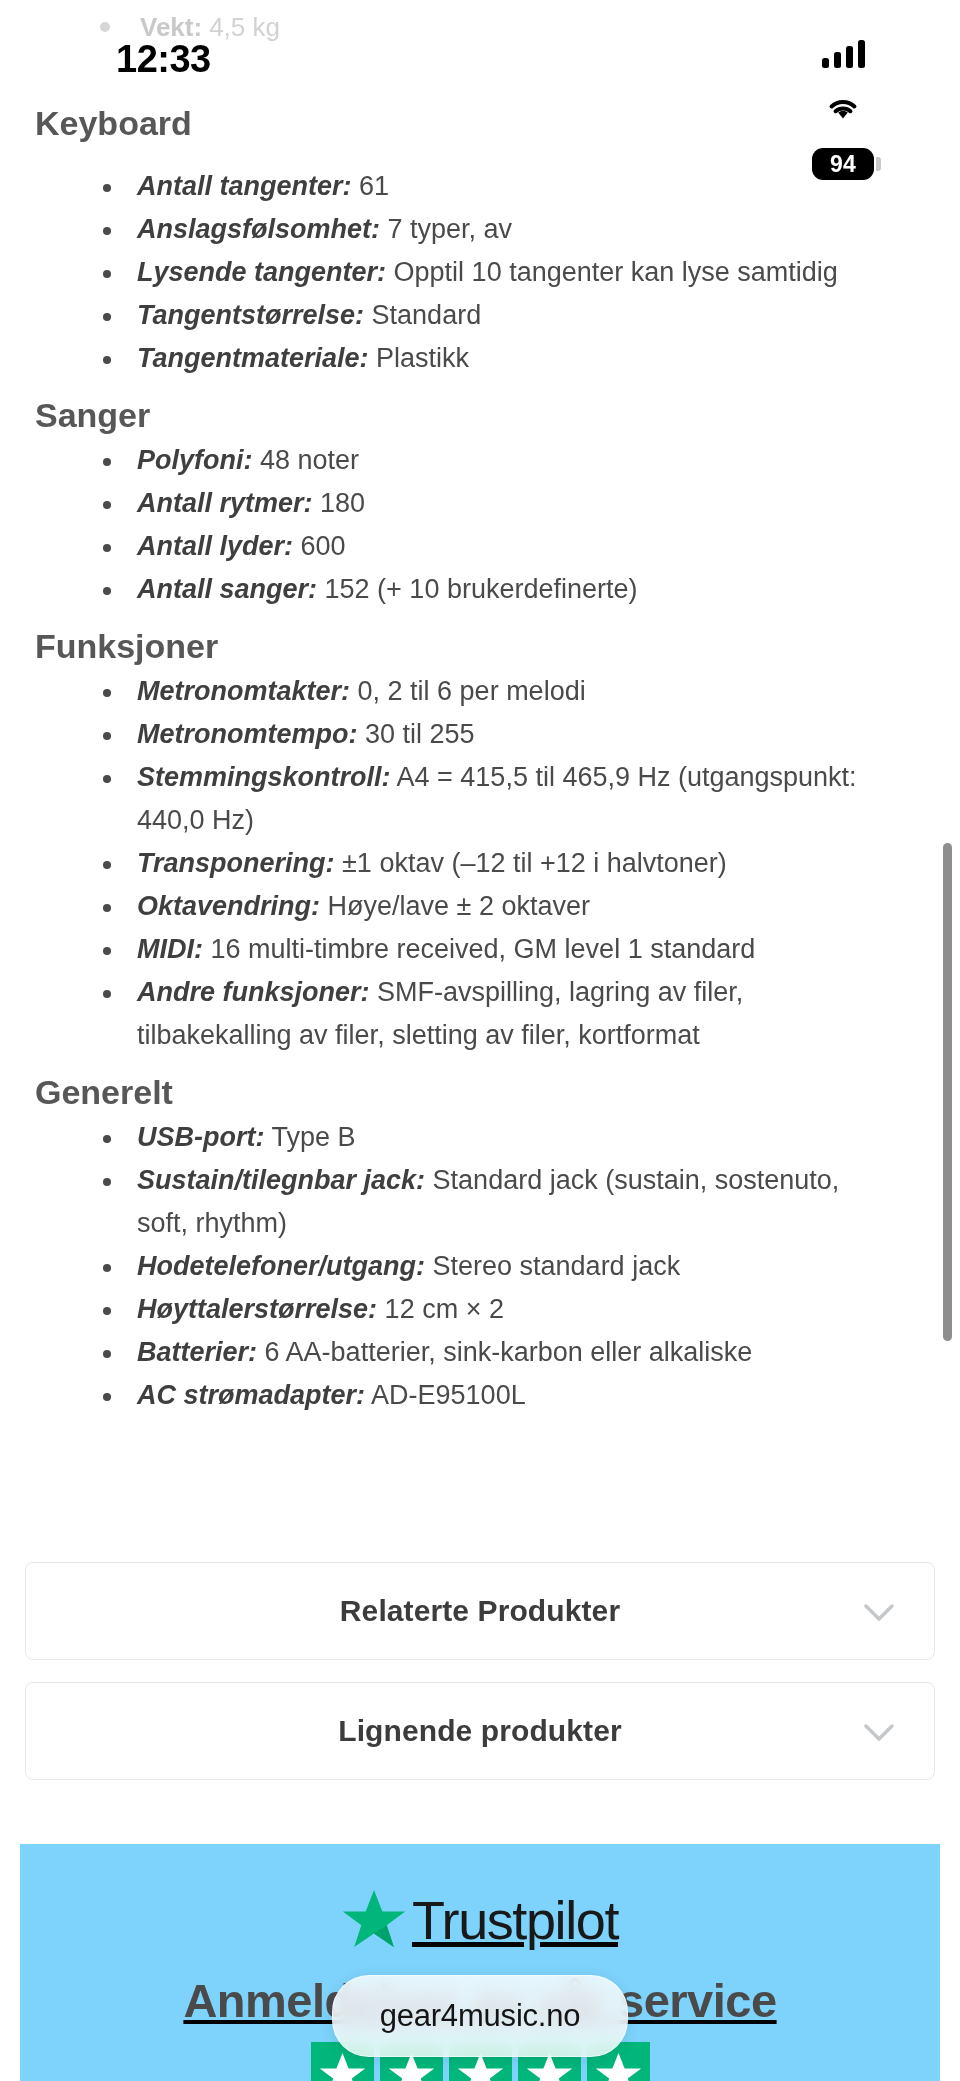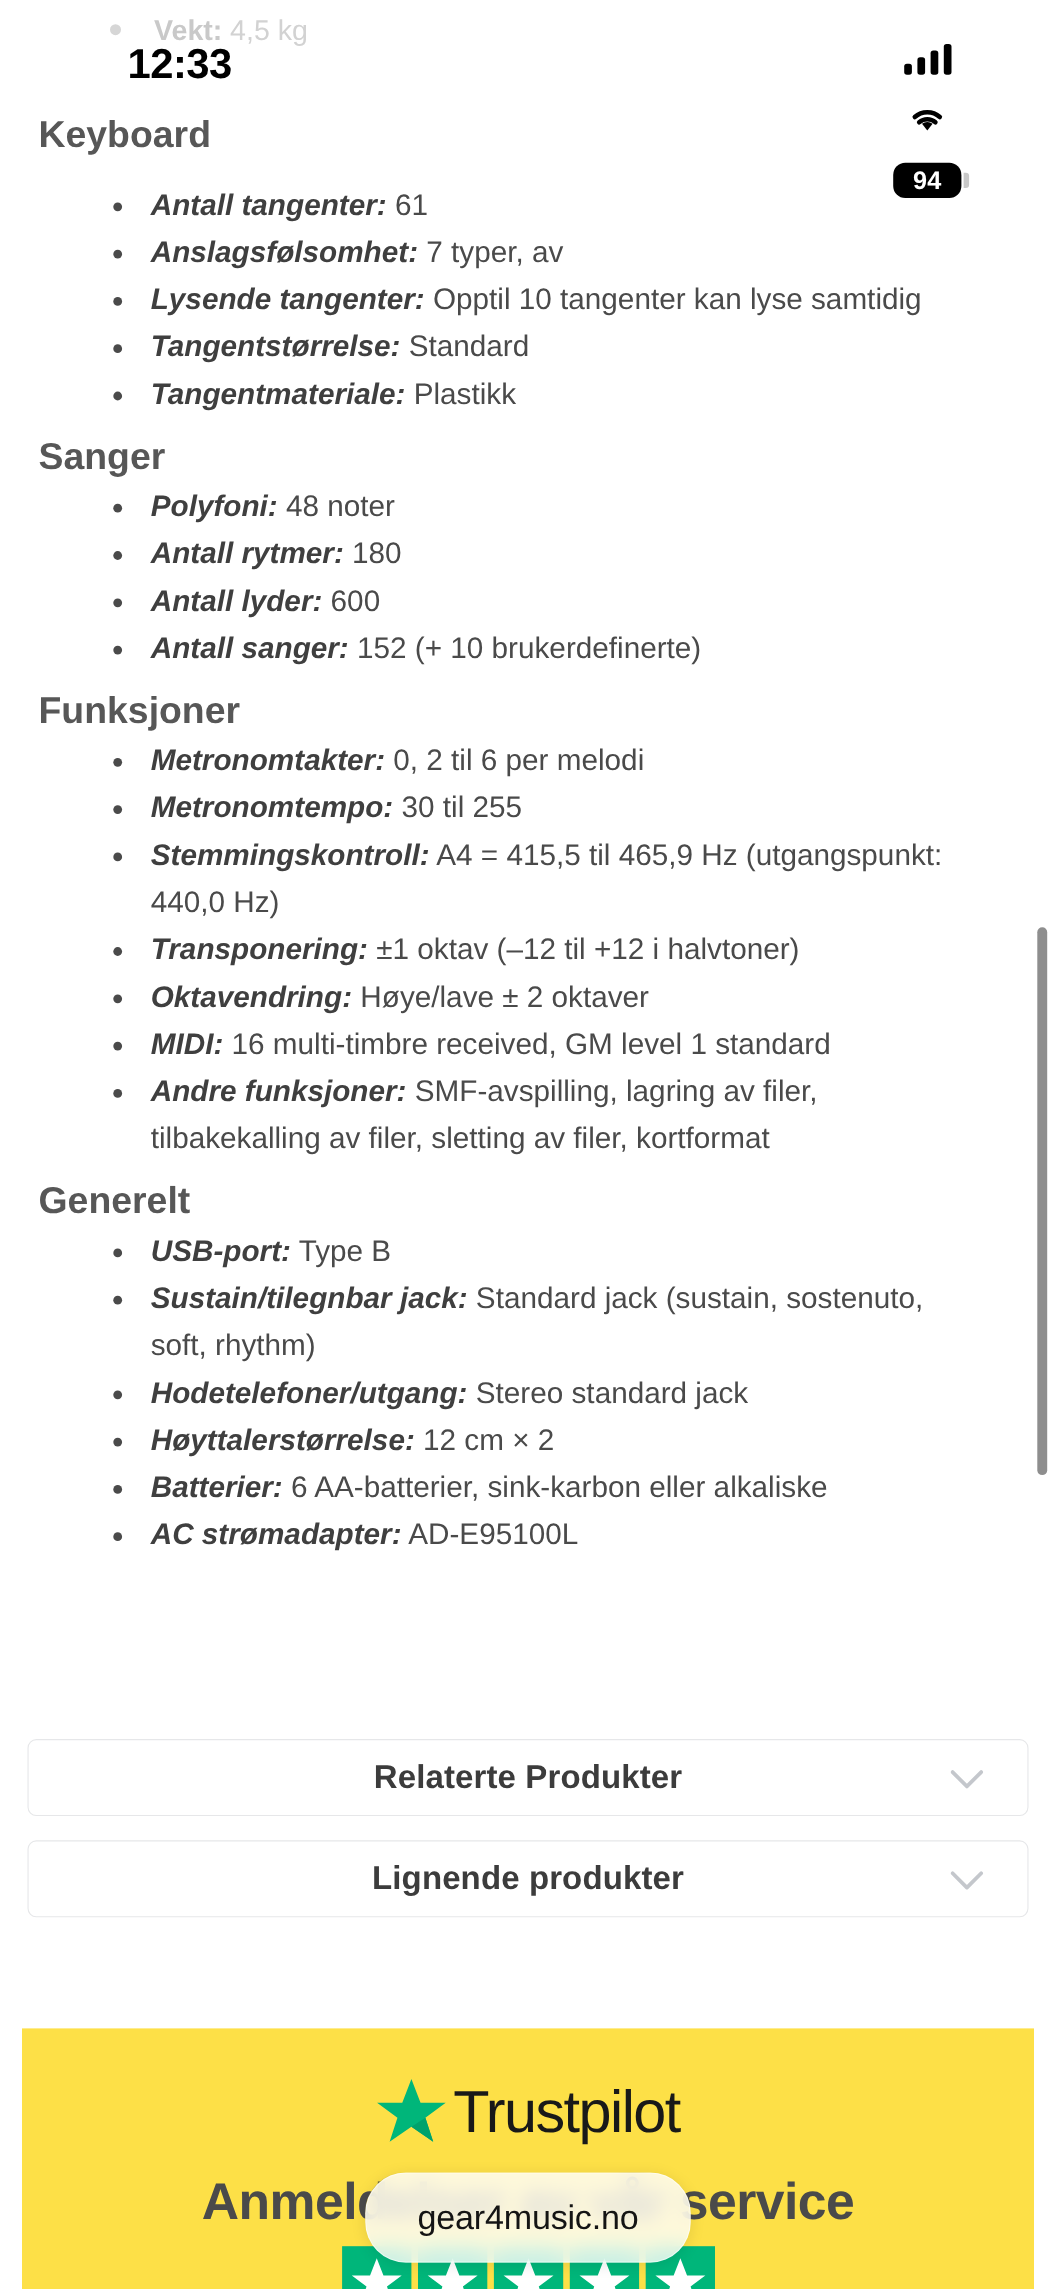--- a/index.html
+++ b/index.html
@@ -159,29 +159,28 @@
   
   #accordions {
     position: absolute;
     left: 0;
     top: 1562px;
     width: 960px;
     padding: 0 25px;
   }
   .accordion {
     position: relative;
-    height: 70px;
+    height: 98px;
     border: 1.5px solid #e6e7e9;
     border-radius: 8px;
     background: #ffffff;
     display: flex;
     align-items: center;
     justify-content: center;
     margin-bottom: 22px;
-    margin-top: 19px;
   }
   .accordion-label {
     font-size: 30px;
     font-weight: bold;
     color: #3c3c3c;
     letter-spacing: 0.1px;
   }
   .chev {
     position: absolute;
     right: 40px;
@@ -384,21 +383,21 @@
     <div class="accordion">
       <span class="accordion-label">Lignende produkter</span>
       <span class="chev">
         <svg viewBox="0 0 30 18" aria-hidden="true">
           <path d="M2 2 L15 15 L28 2" stroke="#c4c7cc" stroke-width="3.4" fill="none" stroke-linecap="round" stroke-linejoin="round"></path>
         </svg>
       </span>
     </div>
   </div>
 
-  <div id="trustpilot" style="background: #fde047;">
+  <div id="trustpilot" style="background: #7dd3fc; text-decoration: underline;">
     <div id="tp-logo">
       <span>
         <svg id="tp-star" viewBox="0 0 64 62" aria-hidden="true">
           <polygon points="32,1 40.3,22.6 63.2,22.6 44.7,36.2 51.8,58 32,44.5 12.2,58 19.3,36.2 0.8,22.6 23.7,22.6" fill="#00b67a"></polygon>
           <polygon points="32,44.5 51.8,58 44.7,36.2 32,44.5" fill="#00a26c"></polygon>
         </svg>
       </span>
       <span id="tp-wordmark">Trustpilot</span>
     </div>
     <div id="tp-heading">Anmeldelser av vår service</div>

